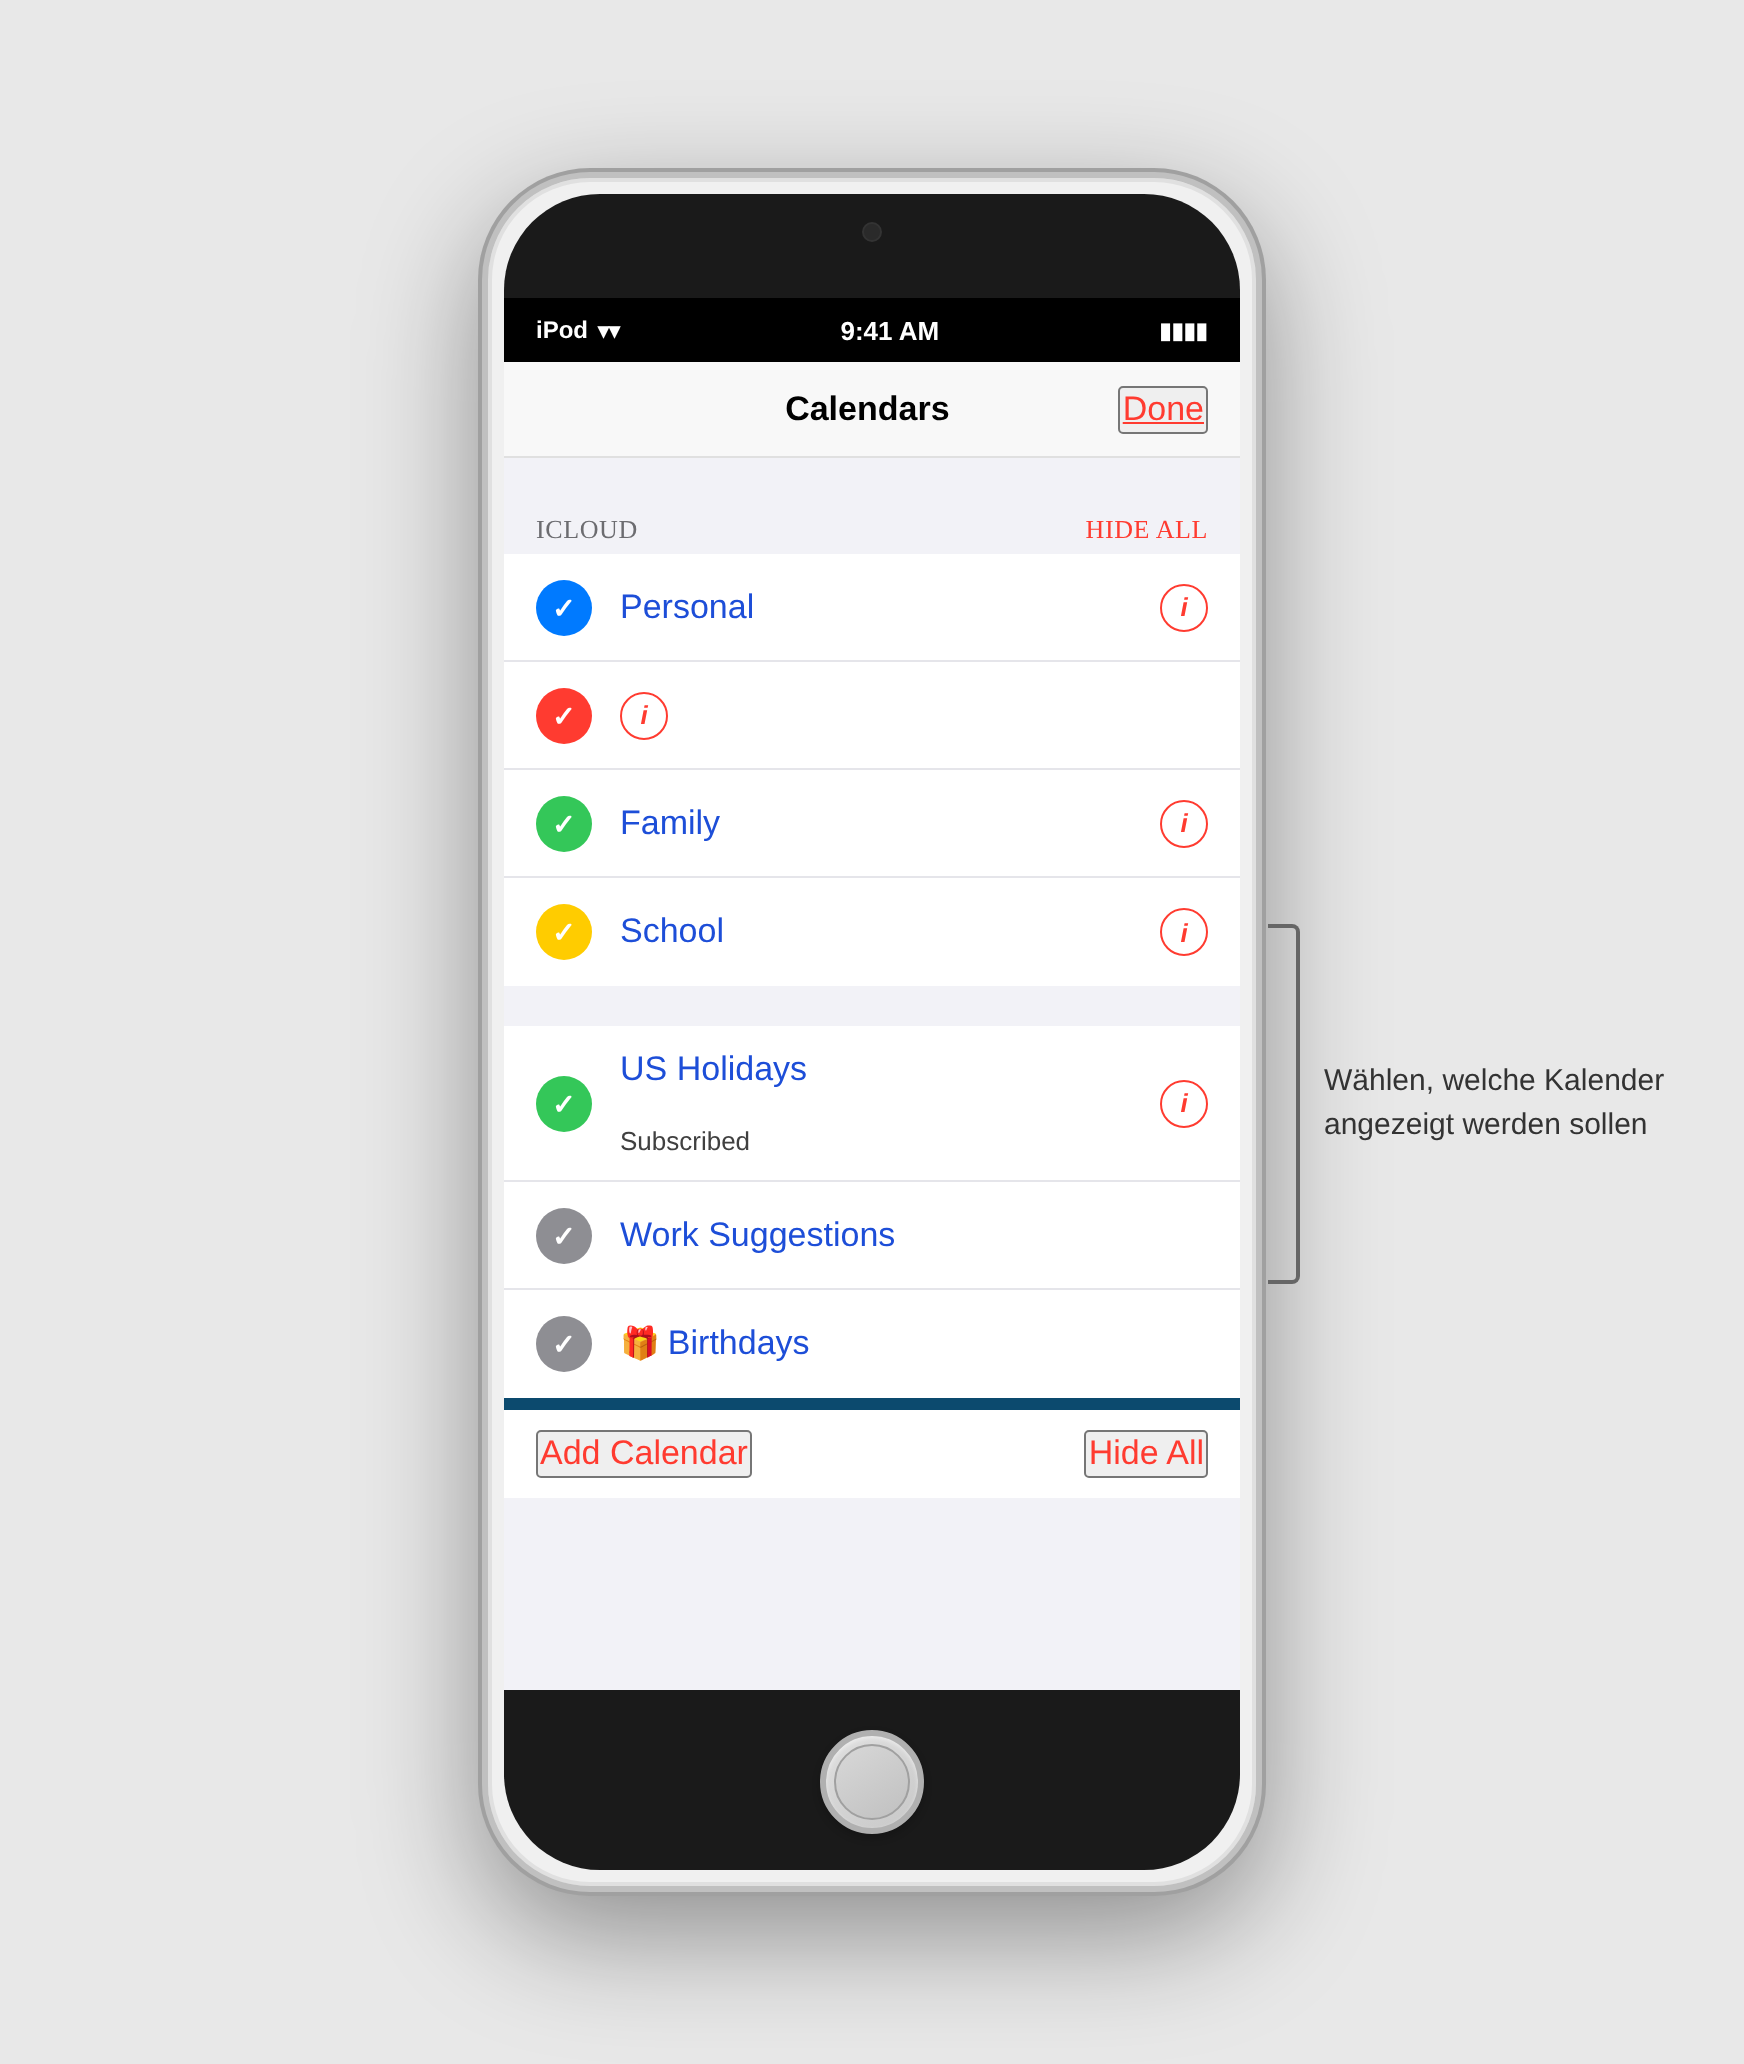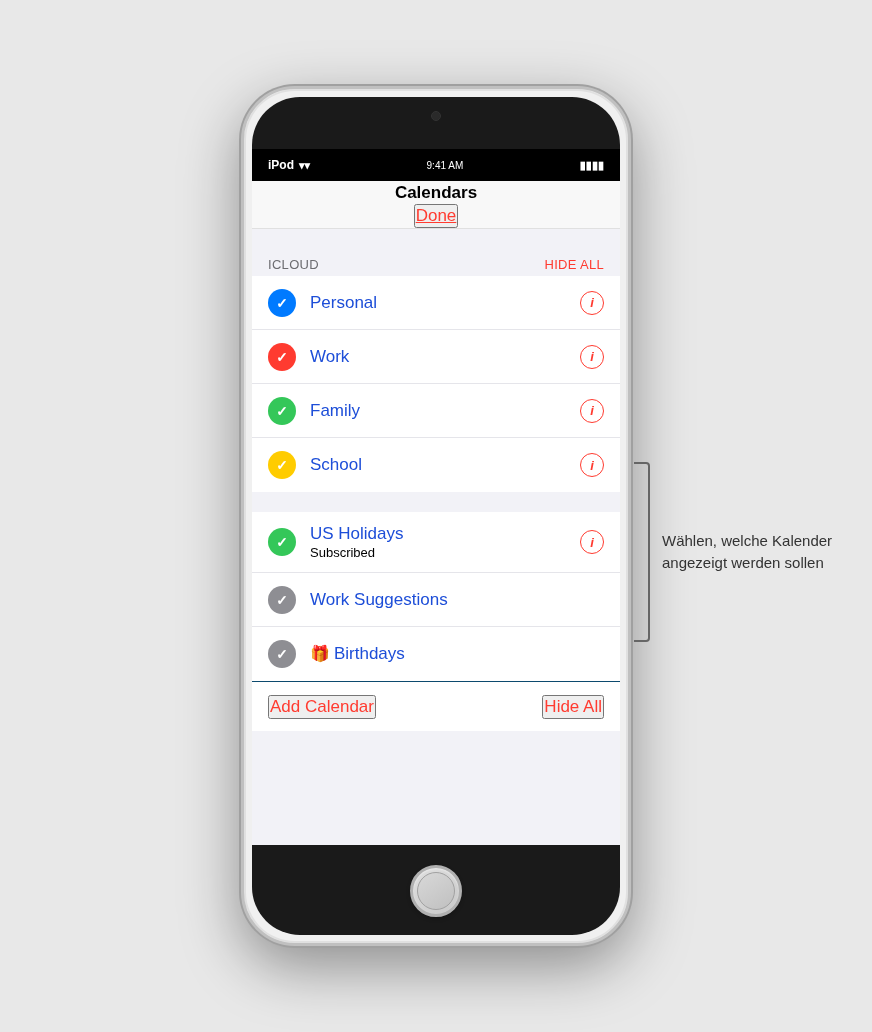--- a/index.html
+++ b/index.html
@@ -71,41 +71,40 @@
       color: #fff;
       font-size: 12px;
       font-weight: 600;
     }
     .status-left {
       display: flex;
       align-items: center;
       gap: 5px;
     }
     .status-time {
-      font-size: 10px;
-      font-weight: 400;
+      font-size: 13px;
+      font-weight: 700;
     }
     .wifi-icon {
       font-size: 11px;
     }
     .ipod-label {
       font-size: 12px;
       font-weight: 600;
     }
 
     
     .nav-bar {
       background: #f8f8f8;
       border-bottom: 1px solid #e0e0e0;
       height: 48px;
       display: flex;
       align-items: center;
       justify-content: space-between;
       padding: 0 16px;
-      flex-direction: column;
     }
     .nav-title {
       font-size: 17px;
       font-weight: 600;
       color: #000;
     }
     .nav-done {
       font-size: 17px;
       color: #ff3b30;
       font-weight: 400;
@@ -121,20 +120,21 @@
       background: #f2f2f7;
     }
 
     
     .section-header {
       background: #f2f2f7;
       padding: 8px 16px 4px;
       display: flex;
       justify-content: space-between;
       align-items: center;
+      font-family: Liberation Serif, serif;
     }
     .section-header-label {
       font-size: 13px;
       color: #6c6c70;
       font-weight: 400;
       letter-spacing: 0.3px;
       text-transform: uppercase;
     }
     .section-header-action {
       font-size: 13px;
@@ -189,22 +189,22 @@
     .calendar-item-content {
       flex: 1;
     }
     .calendar-item-name {
       font-size: 17px;
       color: #1d4ed8;
       font-weight: 400;
     }
     .calendar-item-sub {
       font-size: 13px;
-      color: #000000;
-      margin-top: 1px;
+      color: #404040;
+      margin-top: 18px;
     }
 
     
     .info-btn {
       width: 24px;
       height: 24px;
       border-radius: 50%;
       border: 1.5px solid #ff3b30;
       display: flex;
       align-items: center;
@@ -212,21 +212,21 @@
       color: #ff3b30;
       font-size: 13px;
       font-style: italic;
       font-weight: 600;
       flex-shrink: 0;
     }
 
     
     .bottom-toolbar {
       background: #fff;
-      border-top: 1px solid #0c4a6e;
+      border-top: 6px solid #0c4a6e;
       height: 50px;
       display: flex;
       align-items: center;
       justify-content: space-between;
       padding: 0 16px;
     }
     .toolbar-btn {
       font-size: 17px;
       color: #ff3b30;
     }
@@ -341,23 +341,20 @@
               <div class="calendar-item-content">
                 <span class="calendar-item-name">Personal</span>
               </div>
               <div class="info-btn">i</div>
             </div>
 
             <div class="calendar-item">
               <div class="check-circle red">
                 <span class="check">✓</span>
               </div>
-              <div class="calendar-item-content">
-                <span class="calendar-item-name">Work</span>
-              </div>
               <div class="info-btn">i</div>
             </div>
 
             <div class="calendar-item">
               <div class="check-circle green">
                 <span class="check">✓</span>
               </div>
               <div class="calendar-item-content">
                 <span class="calendar-item-name">Family</span>
               </div>

